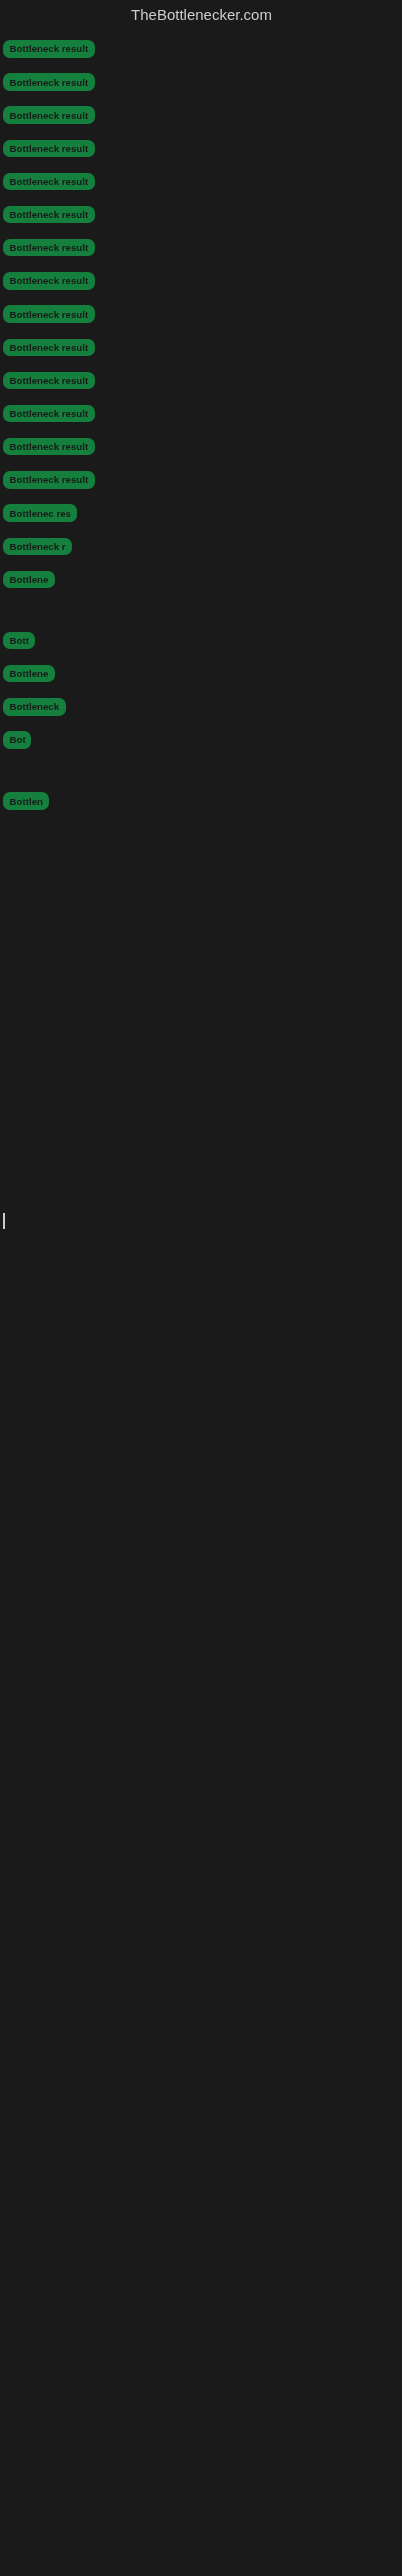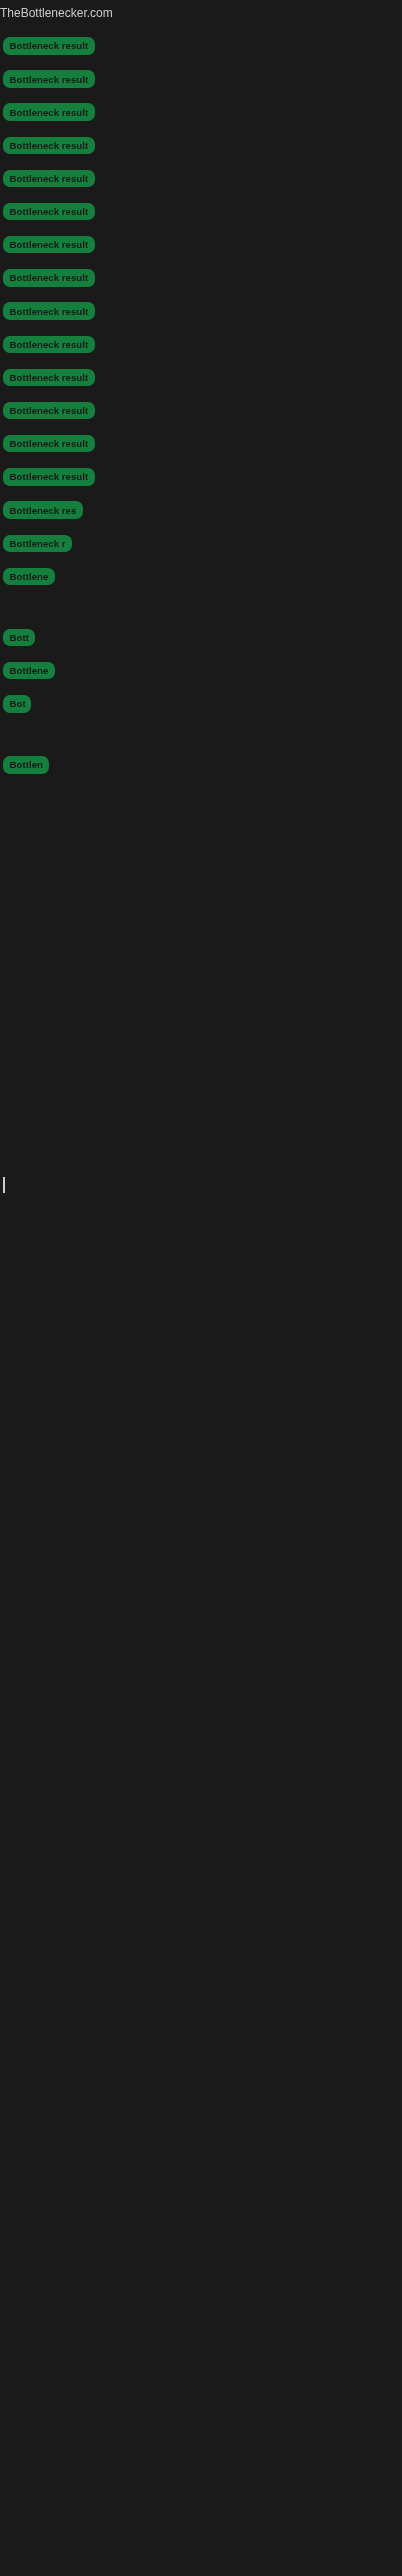--- a/index.html
+++ b/index.html
@@ -10,23 +10,23 @@
 
     body {
       width: 403px;
       min-height: 2576px;
       background-color: #1a1a1a;
       font-family: Arial, sans-serif;
       position: relative;
     }
 
     .site-title {
-      text-align: left;
+      text-align: center;
       color: #cccccc;
-      font-size: 12px;
+      font-size: 15px;
       padding: 6.4px 0;
       font-weight: normal;
     }
 
     .bottleneck-badge {
       display: inline-block;
       background-color: #15803d;
       color: #1a1a1a;
       font-size: 9.7px;
       font-weight: bold;
@@ -68,25 +68,26 @@
     <div class="item-row"><span class="bottleneck-badge" style="max-width: 117px; overflow: hidden; text-overflow: clip;">Bottleneck result</span></div>
     <div class="item-row"><span class="bottleneck-badge" style="max-width: 117px; overflow: hidden; text-overflow: clip;">Bottleneck result</span></div>
     <div class="item-row"><span class="bottleneck-badge" style="max-width: 117px; overflow: hidden; text-overflow: clip;">Bottleneck result</span></div>
     <div class="item-row"><span class="bottleneck-badge" style="max-width: 117px; overflow: hidden; text-overflow: clip;">Bottleneck result</span></div>
     <div class="item-row"><span class="bottleneck-badge" style="max-width: 117px; overflow: hidden; text-overflow: clip;">Bottleneck result</span></div>
     <div class="item-row"><span class="bottleneck-badge" style="max-width: 117px; overflow: hidden; text-overflow: clip;">Bottleneck result</span></div>
     <div class="item-row"><span class="bottleneck-badge" style="max-width: 117px; overflow: hidden; text-overflow: clip;">Bottleneck result</span></div>
     <div class="item-row"><span class="bottleneck-badge" style="max-width: 117px; overflow: hidden; text-overflow: clip;">Bottleneck result</span></div>
     <div class="item-row"><span class="bottleneck-badge" style="max-width: 117px; overflow: hidden; text-overflow: clip;">Bottleneck result</span></div>
     <div class="item-row"><span class="bottleneck-badge" style="max-width: 117px; overflow: hidden; text-overflow: clip;">Bottleneck result</span></div>
-    <div class="item-row"><span class="bottleneck-badge" style="max-width: 97px; overflow: hidden; text-overflow: clip;">Bottleneck res</span></div>
+    <div class="item-row"><span class="bottleneck-badge" style="max-width: 97px; overflow: hidden; text-overflow: clip;">Bottlenec res</span></div>
     <div class="item-row"><span class="bottleneck-badge" style="max-width: 72px; overflow: hidden; text-overflow: clip;">Bottleneck r</span></div>
     <div class="item-row"><span class="bottleneck-badge" style="max-width: 58px; overflow: hidden; text-overflow: clip;">Bottlene</span></div>
     <div class="item-row"><span class="bottleneck-badge" style="max-width: 34px; overflow: hidden; text-overflow: clip; margin-top: 28px;">Bott</span></div>
     <div class="item-row"><span class="bottleneck-badge" style="max-width: 58px; overflow: hidden; text-overflow: clip;">Bottlene</span></div>
+    <div class="item-row"><span class="bottleneck-badge" style="max-width: 68px; overflow: hidden; text-overflow: clip;">Bottleneck</span></div>
     <div class="item-row"><span class="bottleneck-badge" style="max-width: 28px; overflow: hidden; text-overflow: clip;">Bot</span></div>
     <div class="item-row"><span class="bottleneck-badge" style="max-width: 55px; overflow: hidden; text-overflow: clip; margin-top: 28px;">Bottlen</span></div>
   </div>
 
 <div style="position: relative; height: 564px;">
   <div class="cursor-line" style="top: 394px;"></div>
 </div>
 
 
 </body></html>

